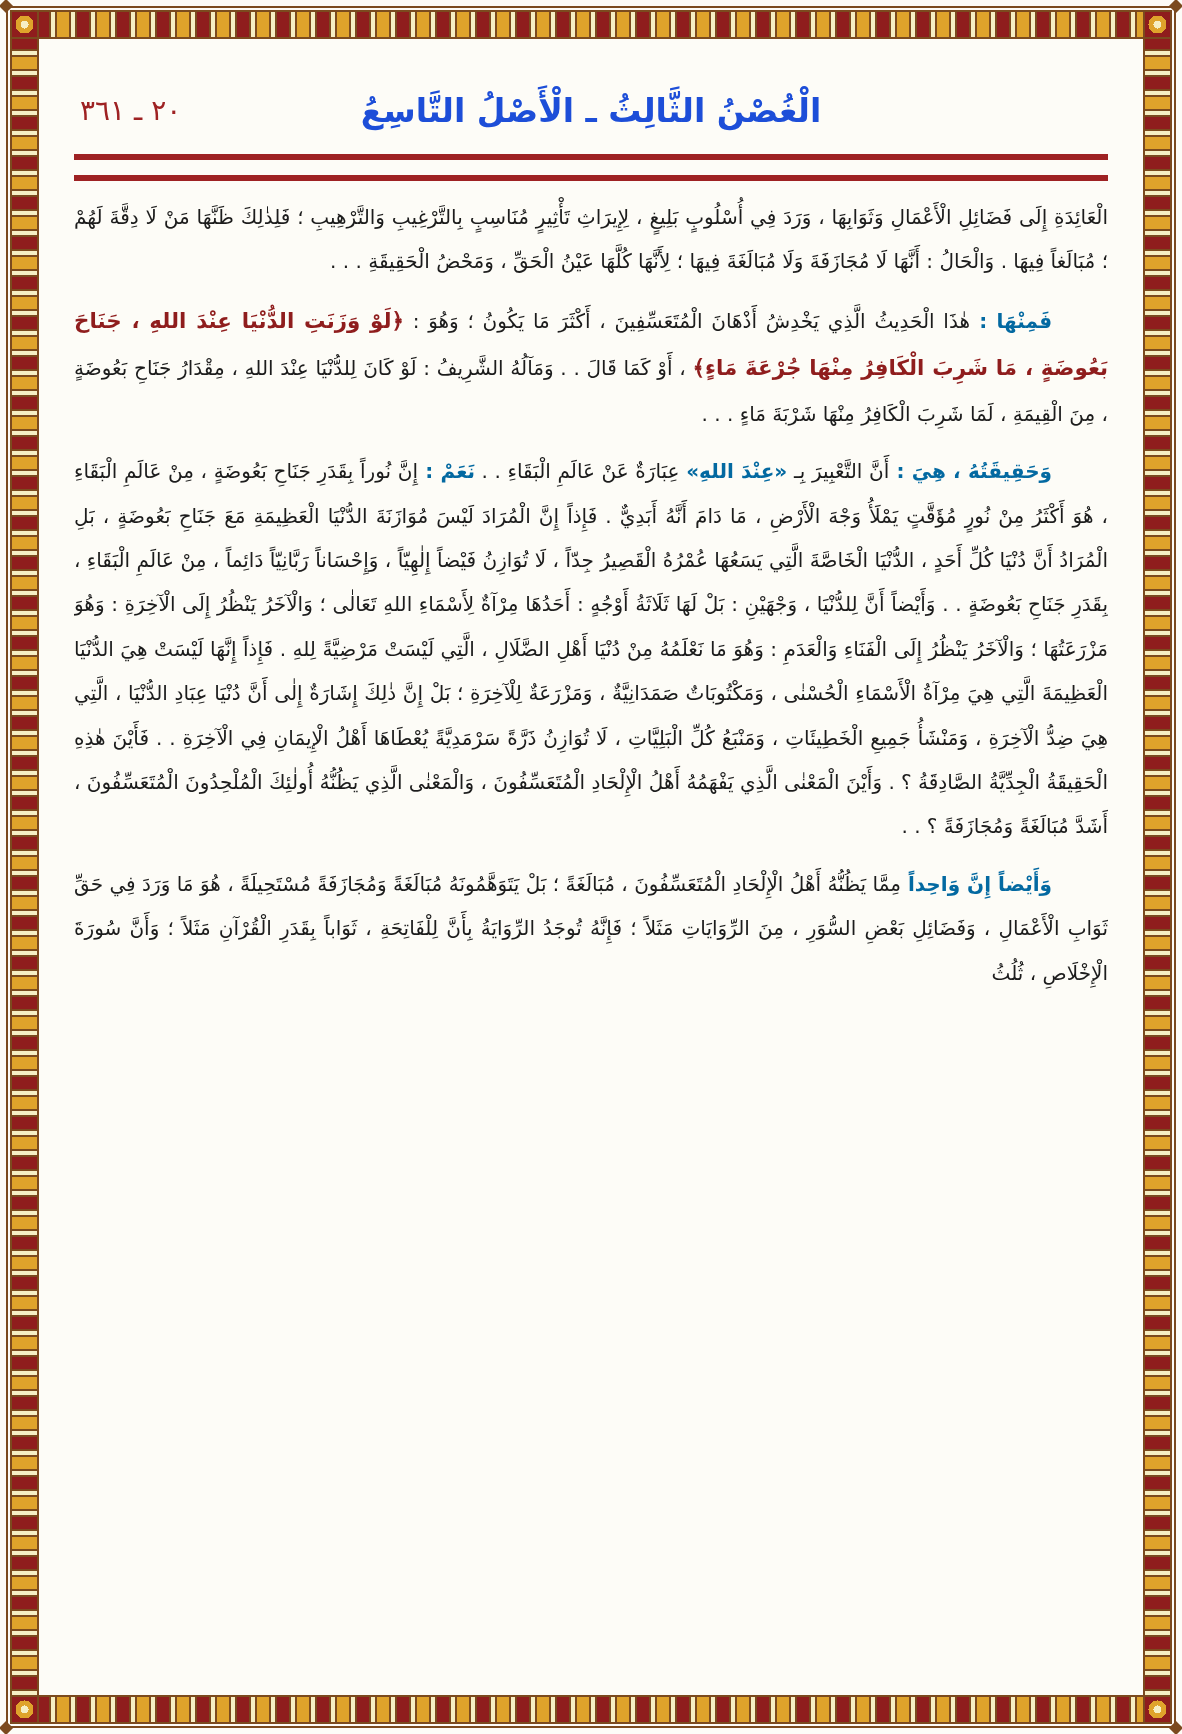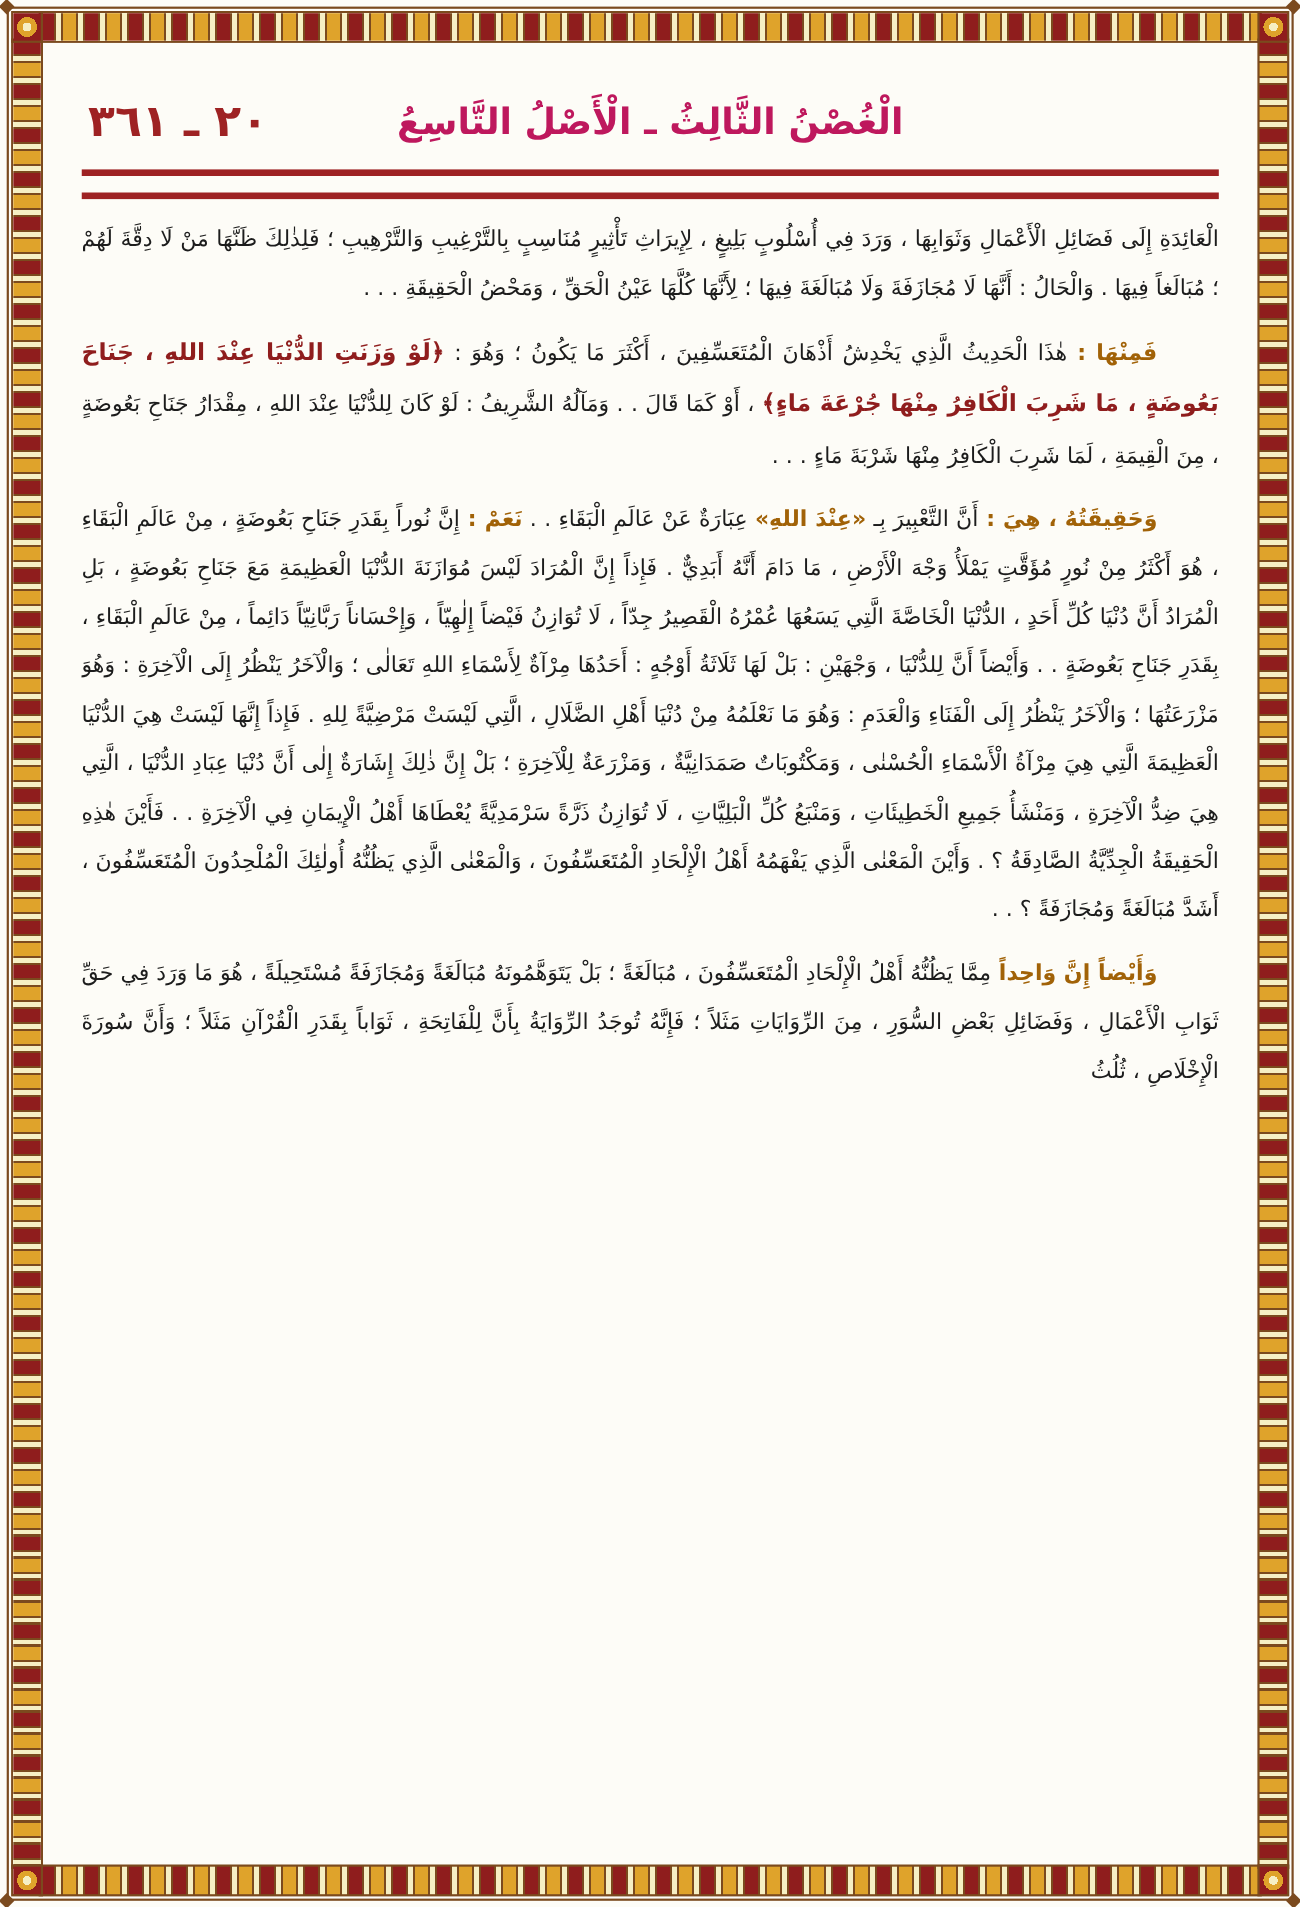--- a/index.html
+++ b/index.html
@@ -35,36 +35,36 @@
   .tip-tl{top:1px;left:1px;} .tip-tr{top:1px;right:1px;}
   .tip-bl{bottom:1px;left:1px;} .tip-br{bottom:1px;right:1px;}
 
   
   .content{
     position:absolute;top:52px;bottom:48px;left:74px;right:74px;
     direction:rtl;overflow:hidden;
   }
   .header{position:relative;margin-top:26px;height:66px;}
   .page-title{
-    text-align:center;font-size:33px;font-weight:bold;color:#be185d;
+    text-align:center;font-size:33px;font-weight:bold;color:#1d4ed8;
     line-height:66px;
   }
   .page-number{
-    position:absolute;left:6px;top:0;font-size:40px;font-weight:bold;
+    position:absolute;left:6px;top:0;font-size:28px;font-weight:normal;
     color:#9e2223;line-height:66px;direction:rtl;
   }
   .header-divider{
     margin-top:10px;height:15px;
     border-top:6px solid #9e2223;border-bottom:6px solid #9e2223;
   }
   .body-text{margin-top:14px;font-size:20px;line-height:2.22;color:#1c1c1c;}
   .para{margin:0 0 13px 0;text-align:justify;}
   .para.indent{text-indent:56px;}
   .seg-black{color:#1c1c1c;}
-  .seg-red{color:#a16207;font-weight:bold;}
+  .seg-red{color:#0369a1;font-weight:bold;}
   .seg-quote{color:#8f1d1d;font-weight:bold;font-size:1.07em;}
 </style>
 </head>
 <body>
 
 <div class="outer-line"></div>
 <div class="chain chain-h chain-top"></div>
 <div class="chain chain-h chain-bottom"></div>
 <div class="chain chain-v chain-left"></div>
 <div class="chain chain-v chain-right"></div>

